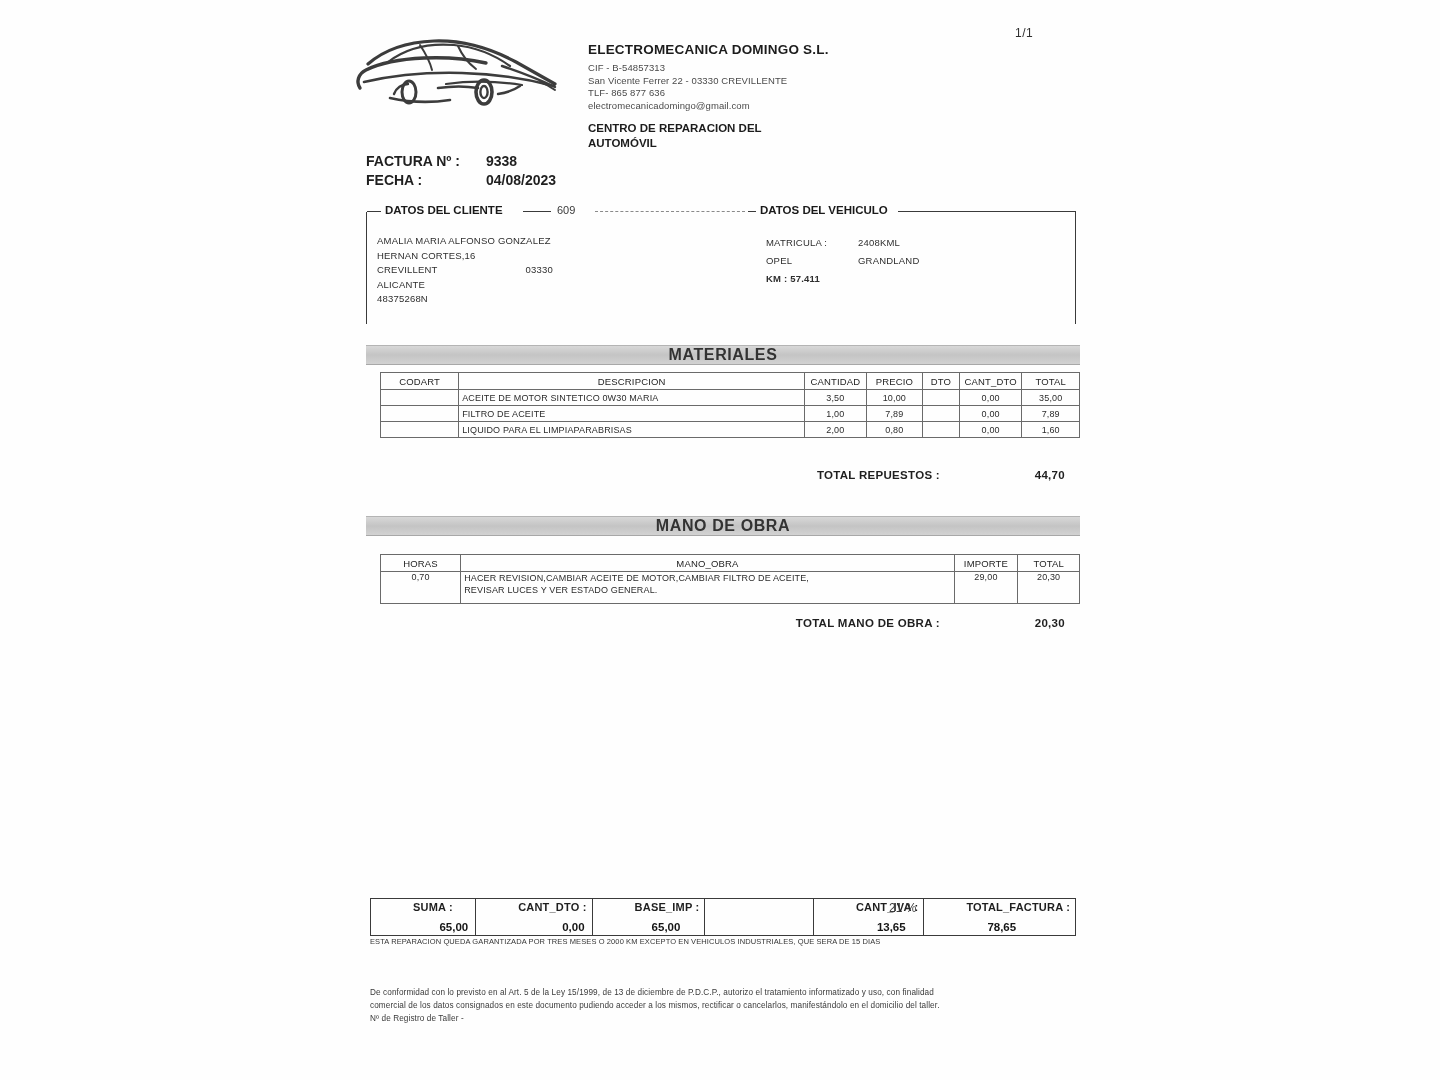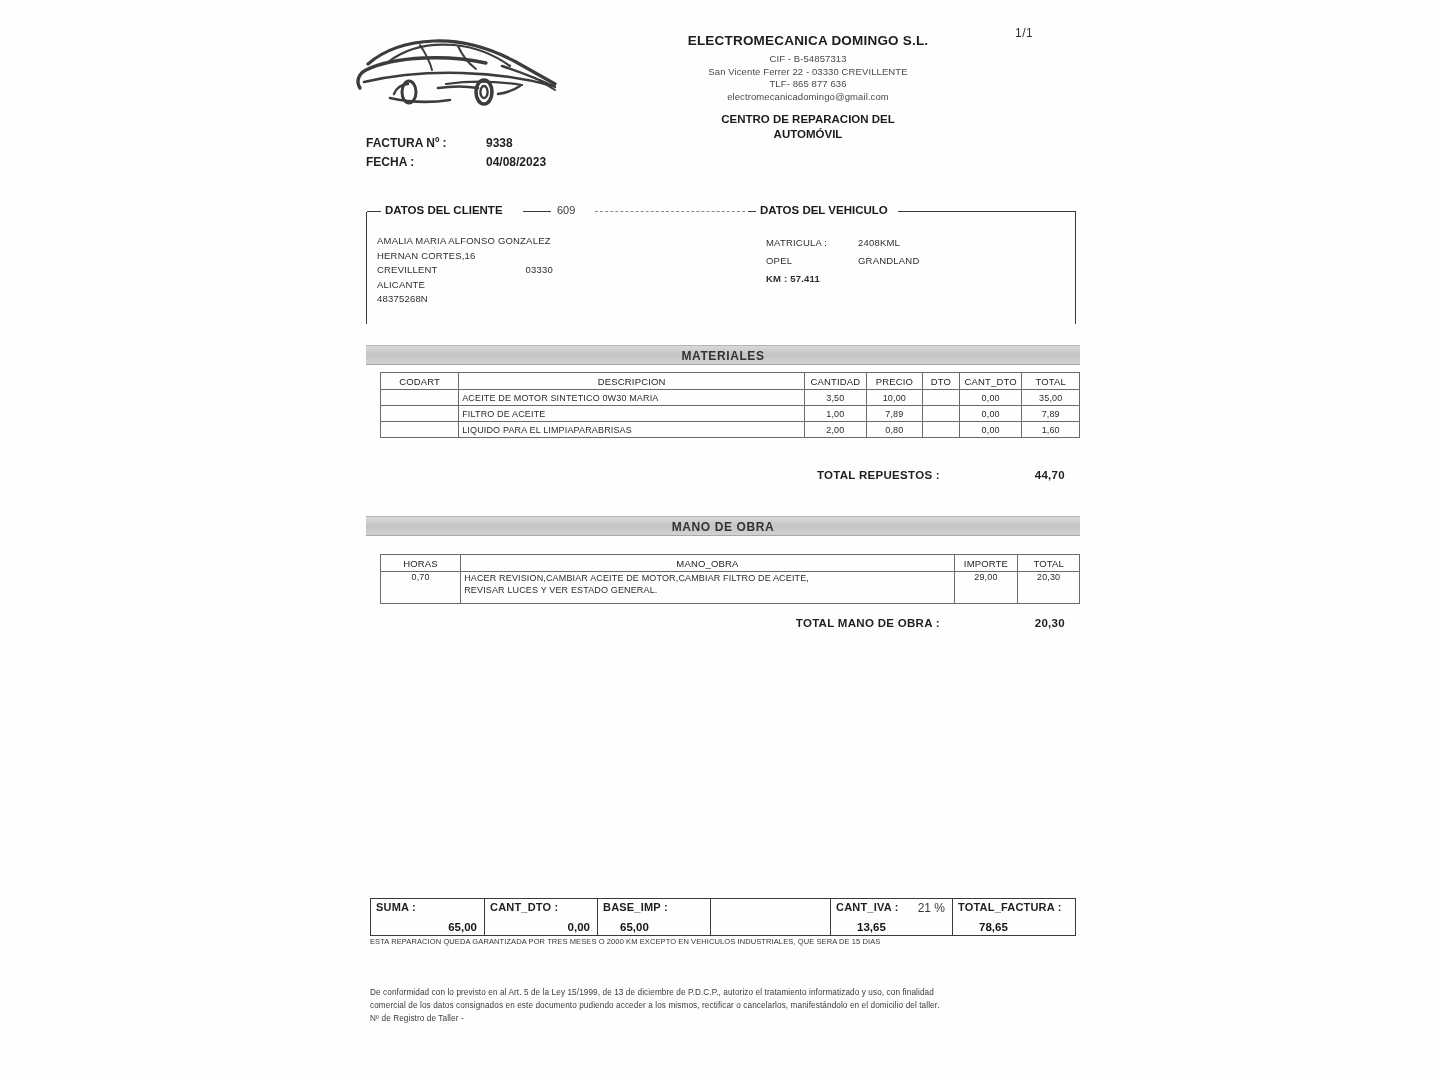--- a/index.html
+++ b/index.html
@@ -30,23 +30,22 @@
     width: 740px;
     height: 120px;
   }
   .logo-wrap {
     position: absolute;
     left: 0px; top: 14px;
     width: 215px; height: 78px;
   }
   .company-block {
     position: absolute;
-    left: 238px; top: 15px;
+    left: 238px; top: 24px;
     width: 440px;
-    text-align: center;
   }
   .company-name {
     font-size: 13.5px;
     font-weight: bold;
     letter-spacing: 0.2px;
     color: #1c1c1c;
     margin-bottom: 5px;
   }
   .company-line {
     font-size: 9.5px;
@@ -65,22 +64,22 @@
     position: absolute;
     left: 665px; top: 8px;
     font-size: 12px;
     color: #303030;
     letter-spacing: 0.5px;
   }
 
   
   .meta {
     position: absolute;
-    left: 366px; top: 134px;
-    font-size: 12px;
+    left: 366px; top: 152px;
+    font-size: 14px;
     font-weight: bold;
     color: #1f1f1f;
   }
   .meta-row {
     height: 19px;
     line-height: 19px;
     white-space: nowrap;
   }
   .meta-label { display: inline-block; width: 120px; }
   .meta-value { display: inline-block; }
@@ -160,21 +159,21 @@
     position: absolute;
     left: 366px;
     width: 714px;
     height: 18px;
     background: linear-gradient(180deg,#d8d8d8 0%, #c4c4c4 50%, #d2d2d2 100%);
     border-top: 1px solid #b4b4b4;
     border-bottom: 1px solid #a8a8a8;
     text-align: center;
   }
   .banner-text {
-    font-size: 12px;
+    font-size: 16px;
     font-weight: bold;
     color: #333333;
     line-height: 18px;
     letter-spacing: 0.6px;
   }
 
   
   table.doc {
     position: absolute;
     border-collapse: collapse;
@@ -217,20 +216,21 @@
     height: 38px;
     border: 1.5px solid #3a3a3a;
     box-sizing: border-box;
     display: flex;
   }
   .sum-cell {
     position: relative;
     border-right: 1.5px solid #3a3a3a;
     box-sizing: border-box;
     padding: 2px 5px 0 5px;
+    margin-left: 37px;
   }
   .sum-cell:last-child { border-right: none; }
   .sum-label {
     font-size: 11px;
     font-weight: bold;
     color: #1f1f1f;
     letter-spacing: 0.2px;
     white-space: nowrap;
   }
   .sum-val {

